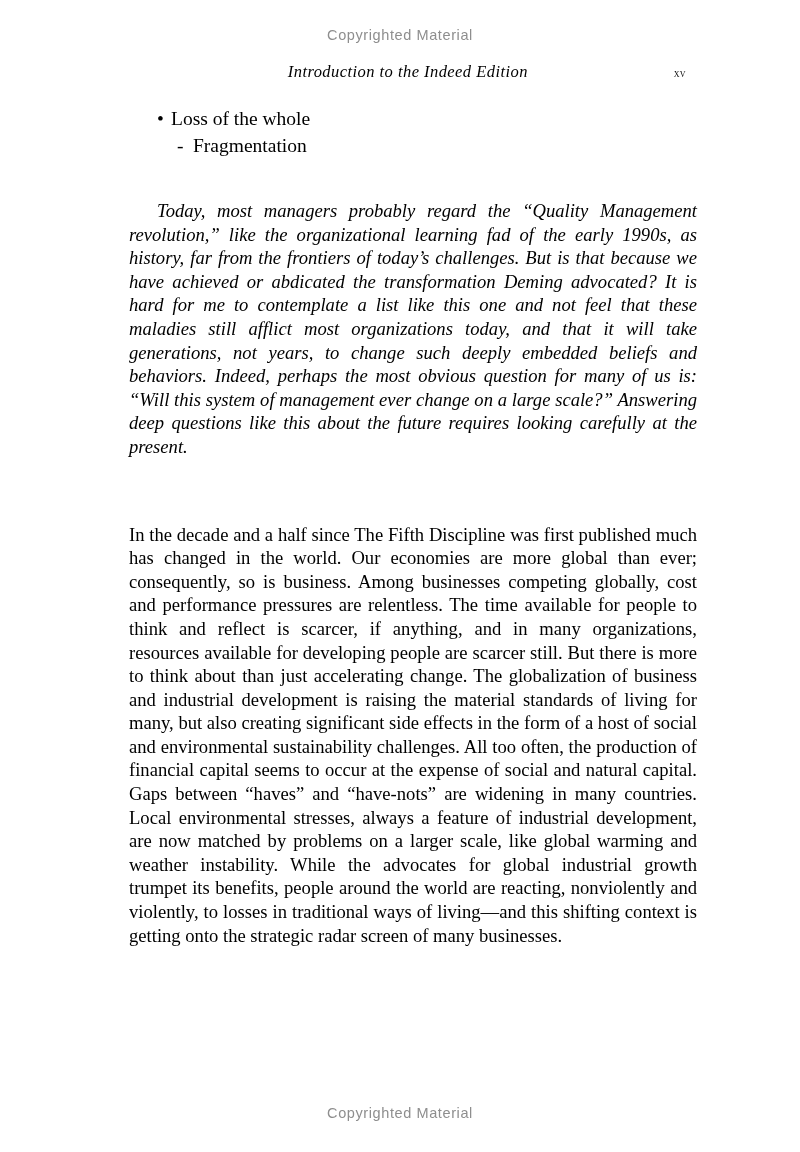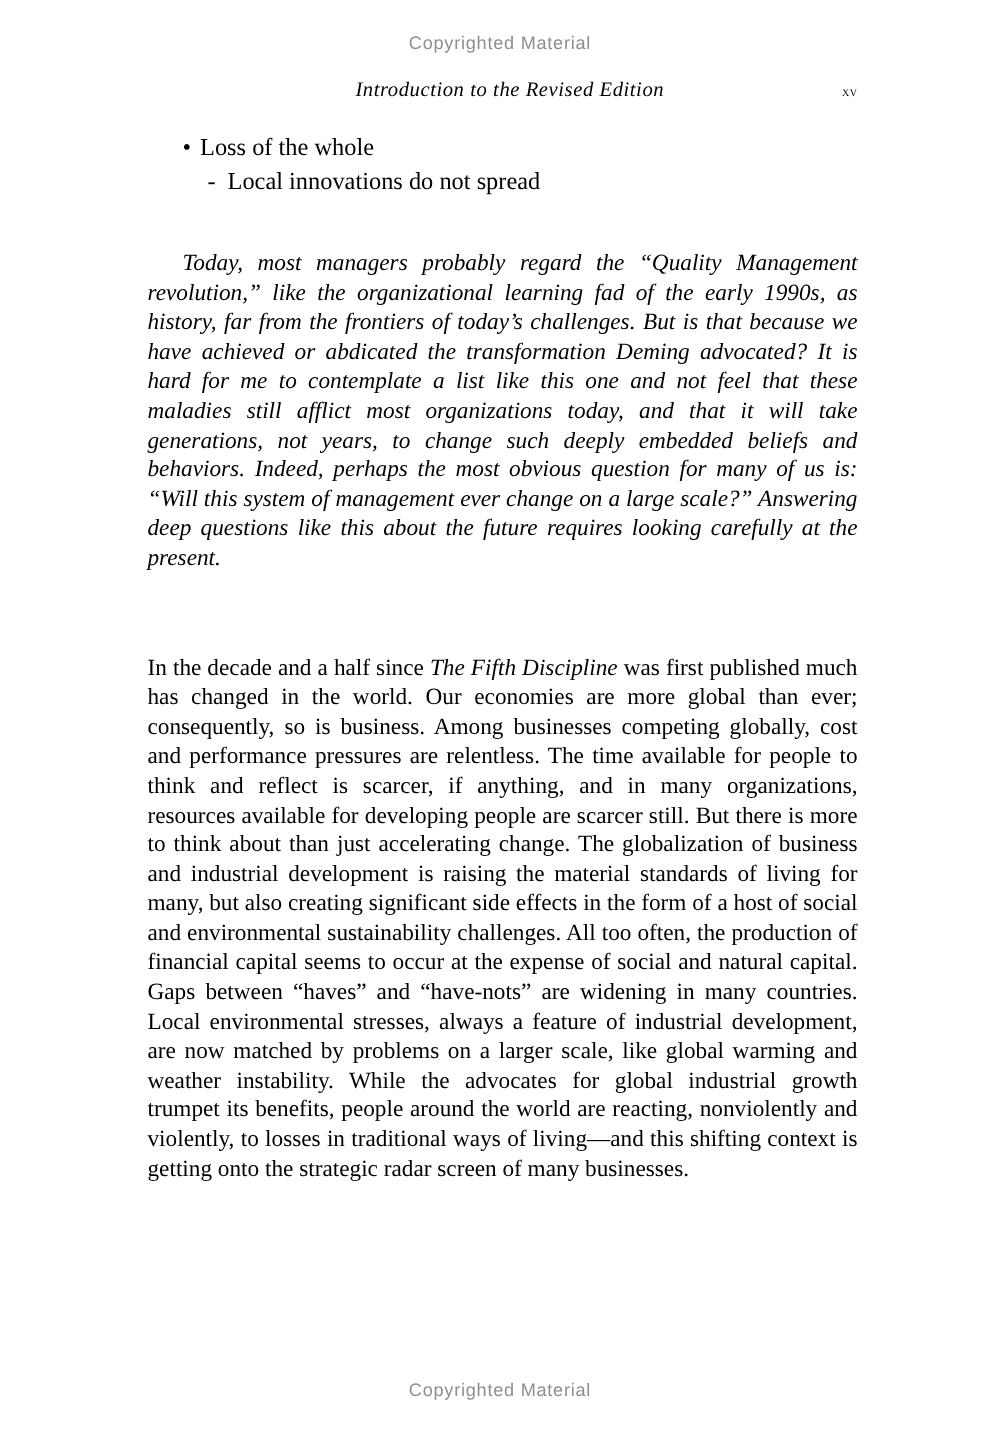--- a/index.html
+++ b/index.html
@@ -58,21 +58,21 @@
     font-size: 11px;
     font-variant: small-caps;
     letter-spacing: 0.4px;
     white-space: nowrap;
   }
 
   
   .content {
     position: absolute;
     top: 106px;
-    left: 118px;
+    left: 129px;
     width: 568px;
   }
 
   
   .bullet-list {
     list-style: none;
     margin: 0;
     padding: 0;
     font-size: 19.5px;
     line-height: 26.5px;
@@ -121,42 +121,42 @@
   .section-heading {
     margin: 0;
     font-weight: normal;
     font-size: 20.5px;
     letter-spacing: 5.6px;
     text-align: center;
     text-indent: 5.6px;
     white-space: nowrap;
   }
 
-  .title-italic { font-style: italic; }
+  .title-italic { }
 </style>
 </head>
 <body>
 
 <div class="page">
 
   <div class="watermark watermark-top">Copyrighted Material</div>
 
   <div class="running-head">
-    <span class="running-head-title">Introduction to the Revised Edition</span>
+    <span class="running-head-title">Introduction to the Indeed Edition</span>
     <span class="running-head-folio">xv</span>
   </div>
 
   <div class="content">
 
     <ul class="bullet-list">
       <li class="bullet-item">
         <span>Loss of the whole</span>
         <ul class="sub-list">
           <li class="sub-item">
-            <span>Local innovations do not spread</span>
+            <span>Fragmentation</span>
           </li>
         </ul>
       </li>
     </ul>
 
     <div class="para-gap-1"></div>
 
     <p class="body-para indent">Today, most managers probably regard the “Quality Management revolution,” like the organizational learning fad of the early 1990s, as history, far from the frontiers of today’s challenges. But is that because we have achieved or abdicated the transformation Deming advocated? It is hard for me to contemplate a list like this one and not feel that these maladies still afflict most organizations today, and that it will take generations, not years, to change such deeply embedded beliefs and behaviors. Indeed, perhaps the most obvious question for many of us is: “Will this system of management ever change on a large scale?” Answering deep questions like this about the future requires looking carefully at the present.</p>
 
     <div class="para-gap-1"></div>

